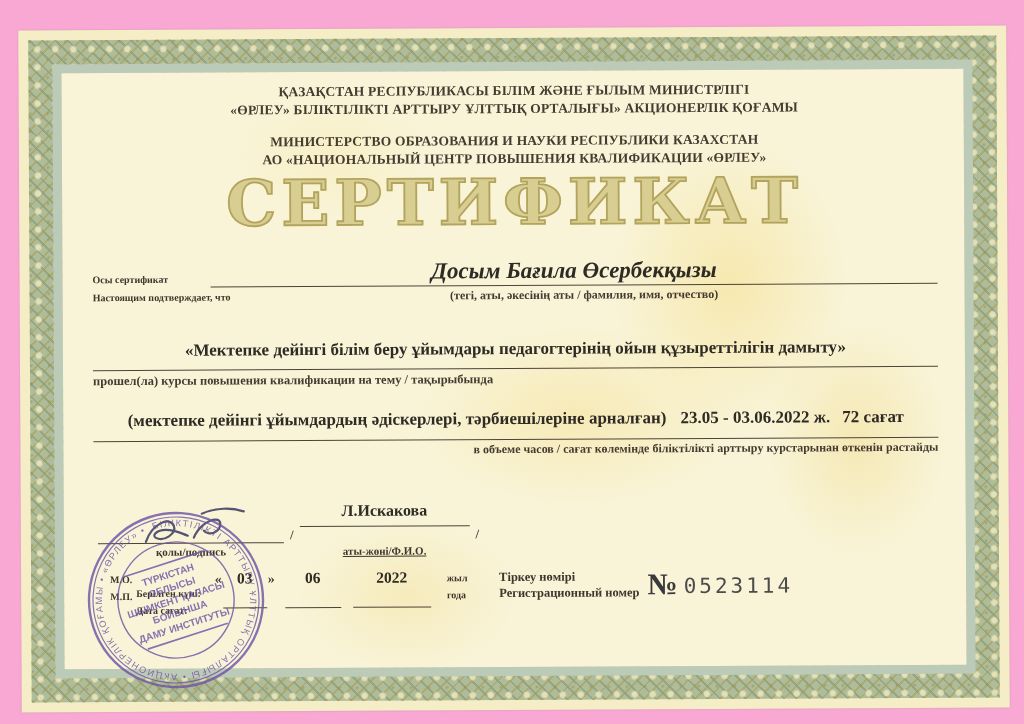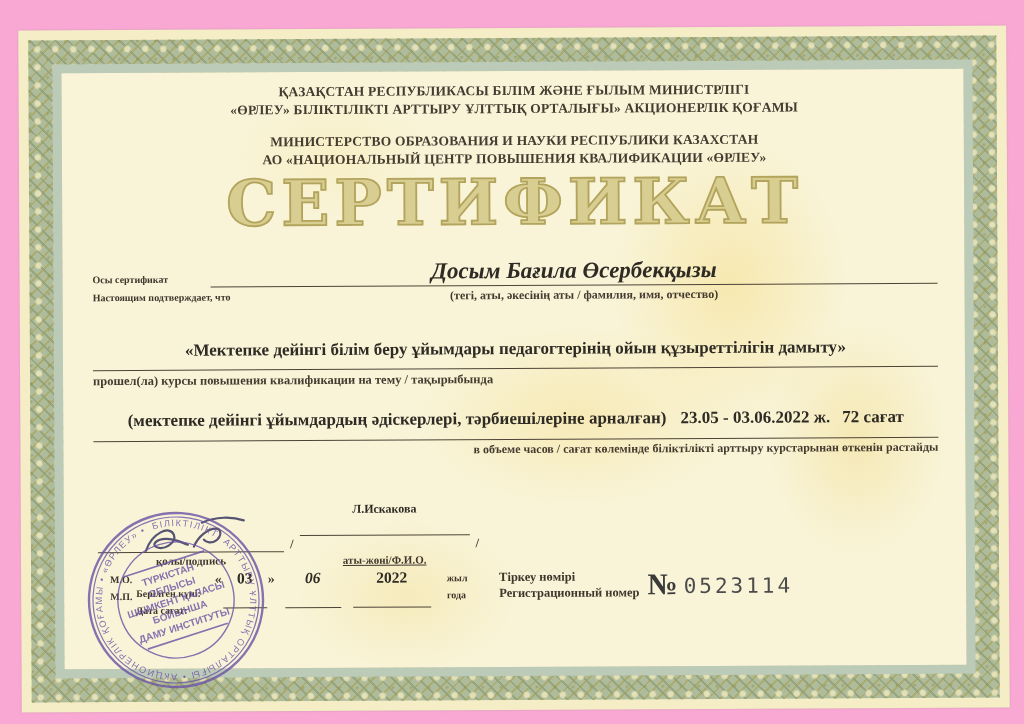--- a/index.html
+++ b/index.html
@@ -68,34 +68,34 @@
 
   
   .sig{position:absolute;top:430px;left:0;right:0;display:flex;align-items:flex-end;}
   .sig-labels{width:148px;flex:none;padding-bottom:0;}
   .sig-linecol{width:186px;flex:none;position:relative;margin-left:4px;}
   .sig-line{height:26px;}
   .sig-caption{text-align:center;font-size:11px;font-weight:bold;margin-top:2px;}
   .sig-svg{position:absolute;left:34px;bottom:4px;}
   .slash{font-weight:bold;font-size:13px;margin:0 6px 14px 6px;flex:none;}
   .name-linecol{width:170px;flex:none;position:relative;}
-  .name-line{text-align:center;font-size:12px;font-weight:bold;color:#2e2a24;padding-bottom:18px;}
+  .name-line{text-align:center;font-size:16px;font-weight:bold;color:#2e2a24;padding-bottom:6px;}
   .name-caption{text-align:center;font-size:11px;font-weight:bold;margin-top:18px;text-decoration:underline;}
 
   
   .bottom{position:absolute;top:497px;left:0;right:0;height:52px;}
   .mo{position:absolute;left:16px;top:2px;}
   .issue{position:absolute;left:42px;top:0;display:flex;align-items:flex-start;}
   .issue-labels{margin-top:16px;}
   .dquote{font-weight:bold;font-size:14px;margin:2px 1px 0 14px;}
   .dquote2{font-weight:bold;font-size:14px;margin:2px 10px 0 1px;}
   .dfield{text-align:center;font-weight:bold;font-size:15.5px;color:#2e2a24;
           border-bottom:1.4px solid #4d4336;padding-bottom:20px;}
   .dfield.day{width:44px;}
-  .dfield.month{width:56px;margin-right:12px;font-style:italic;}
+  .dfield.month{width:56px;margin-right:12px;}
   .dfield.year{width:78px;margin-right:12px;}
   .dunit{margin-left:4px;margin-top:2px;}
   .reg{position:absolute;left:405px;top:0;display:flex;align-items:center;}
   .reg-labels{font-weight:bold;font-size:12.5px;line-height:16px;color:#3f352b;}
   .reg-no{font-size:30px;font-weight:bold;margin:0 6px 0 8px;color:#3a3a3a;}
   .reg-number{font-family:"DejaVu Sans Mono", monospace;font-size:21px;letter-spacing:3px;color:#4c4c4c;margin-top:3px;}
 
   
   .stamp{position:absolute;left:76px;top:500px;width:200px;height:200px;
          transform:rotate(-18deg);opacity:.82;pointer-events:none;}

